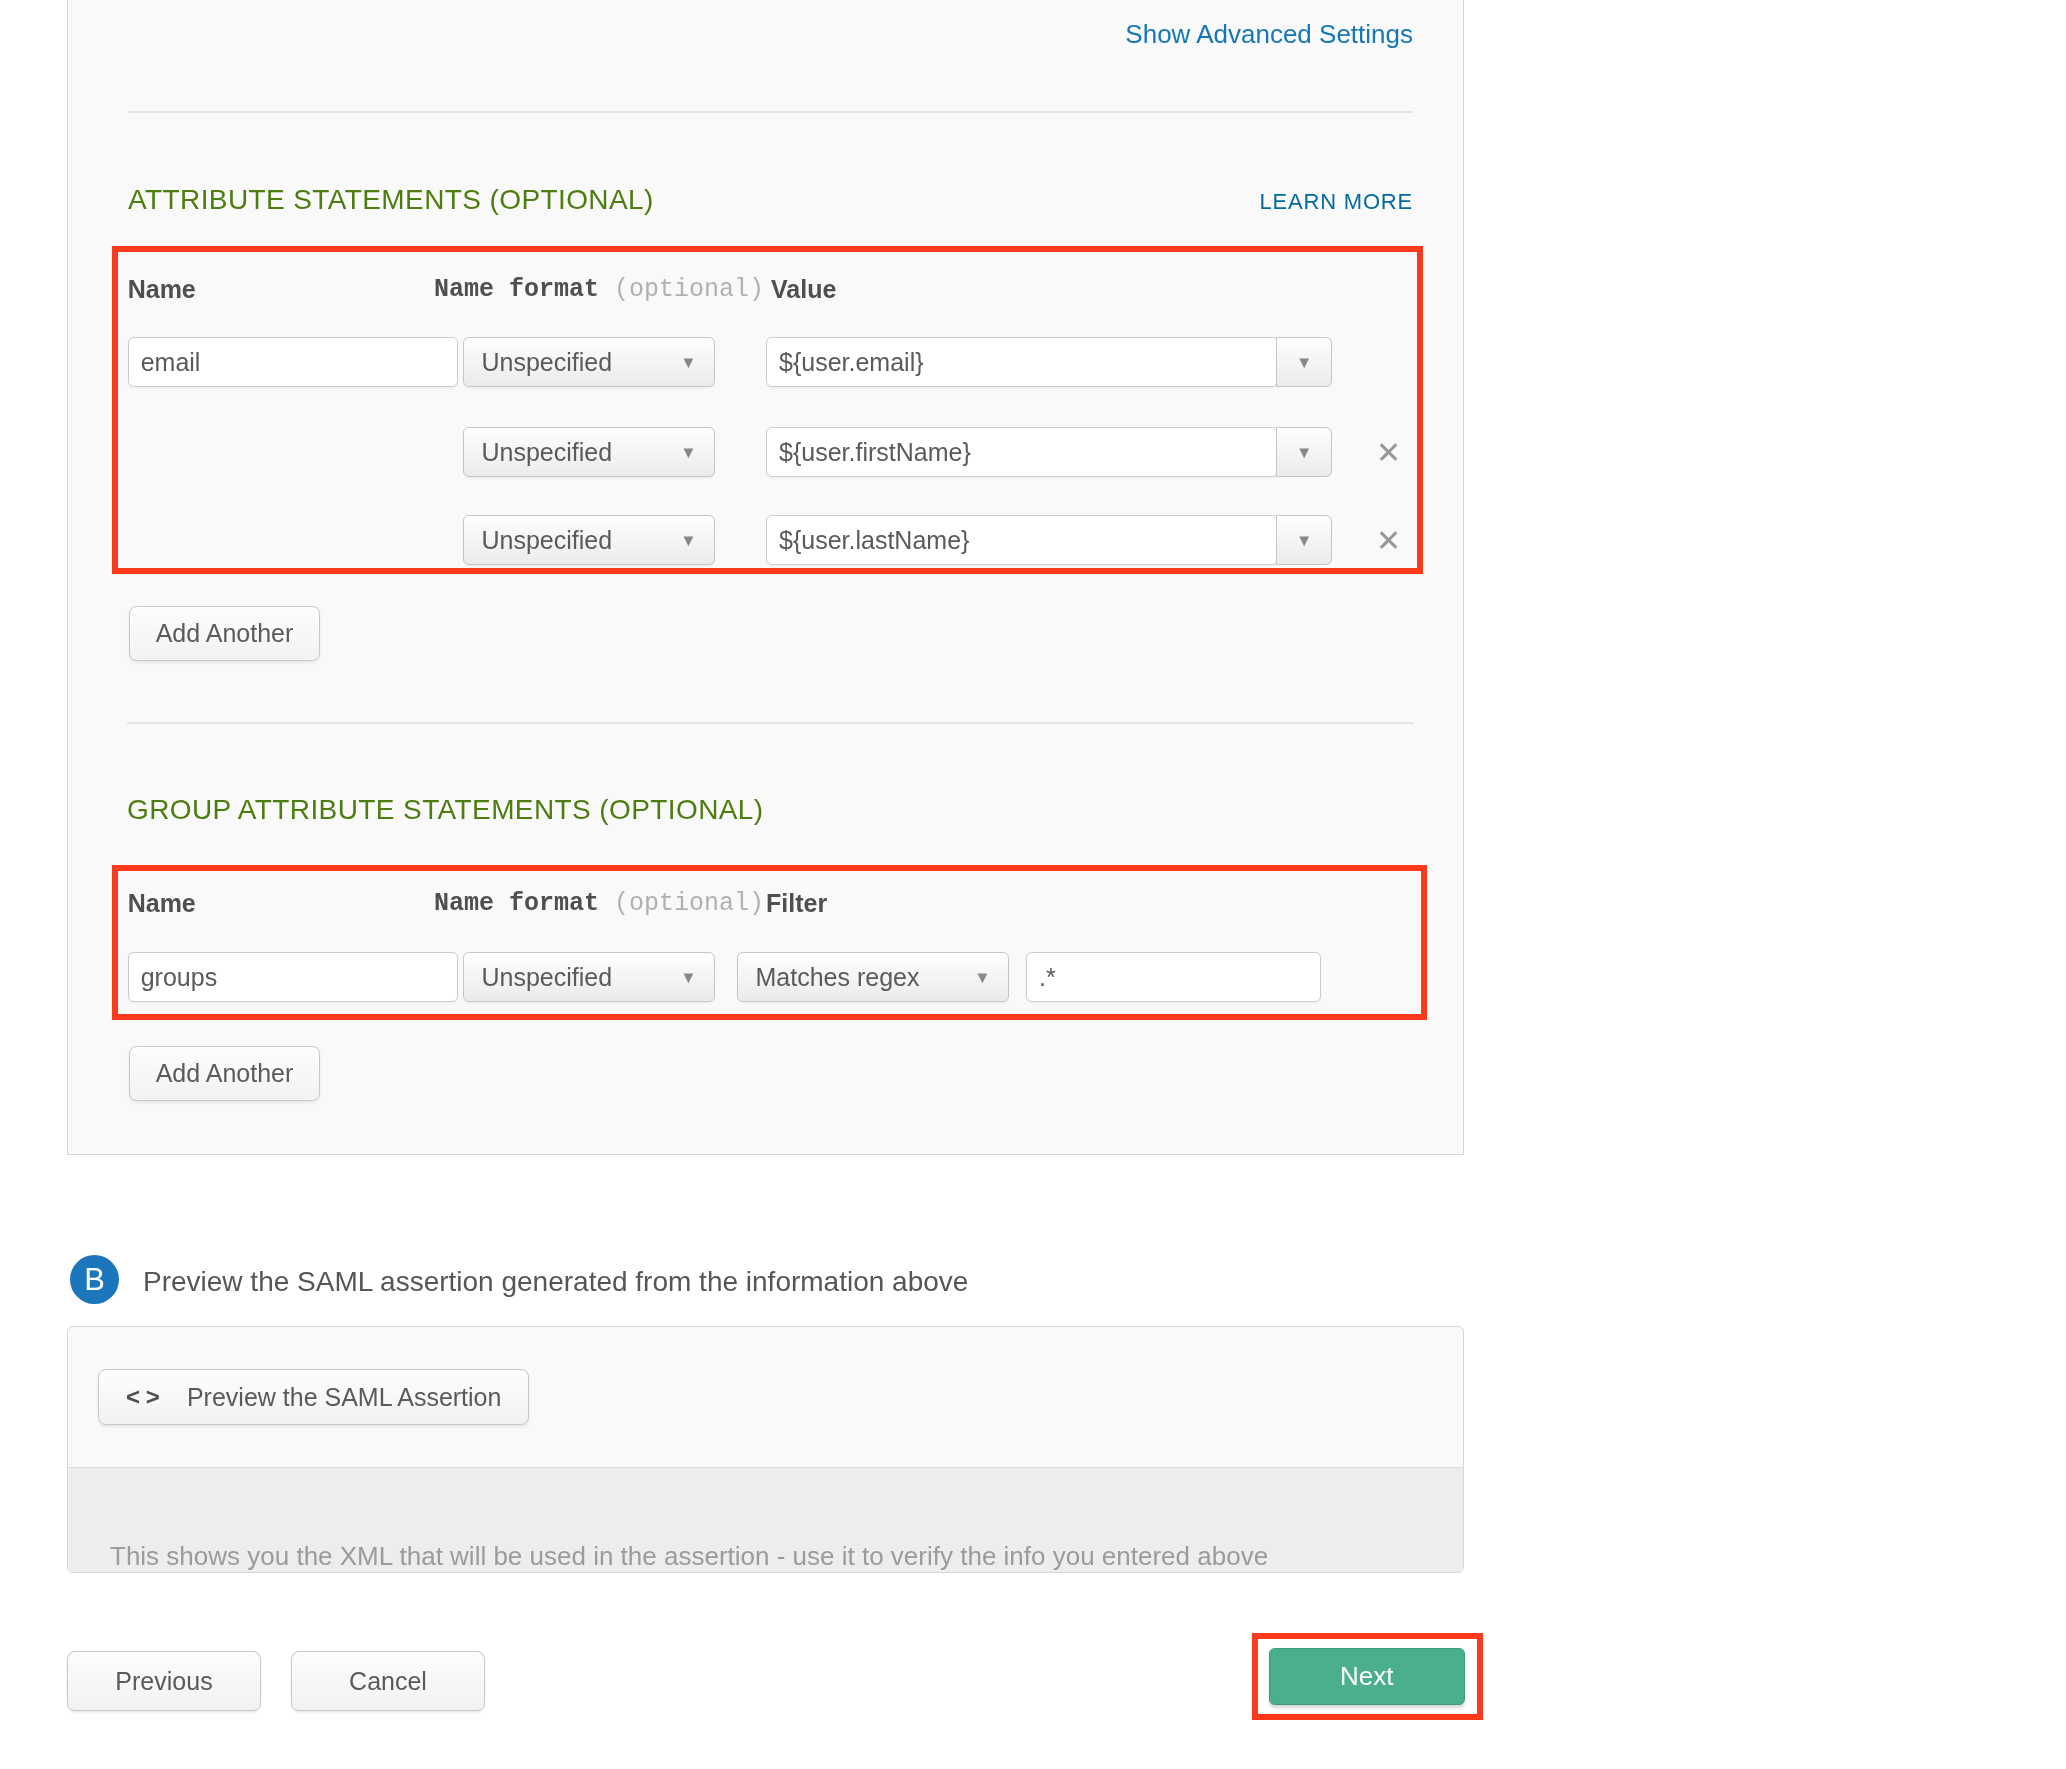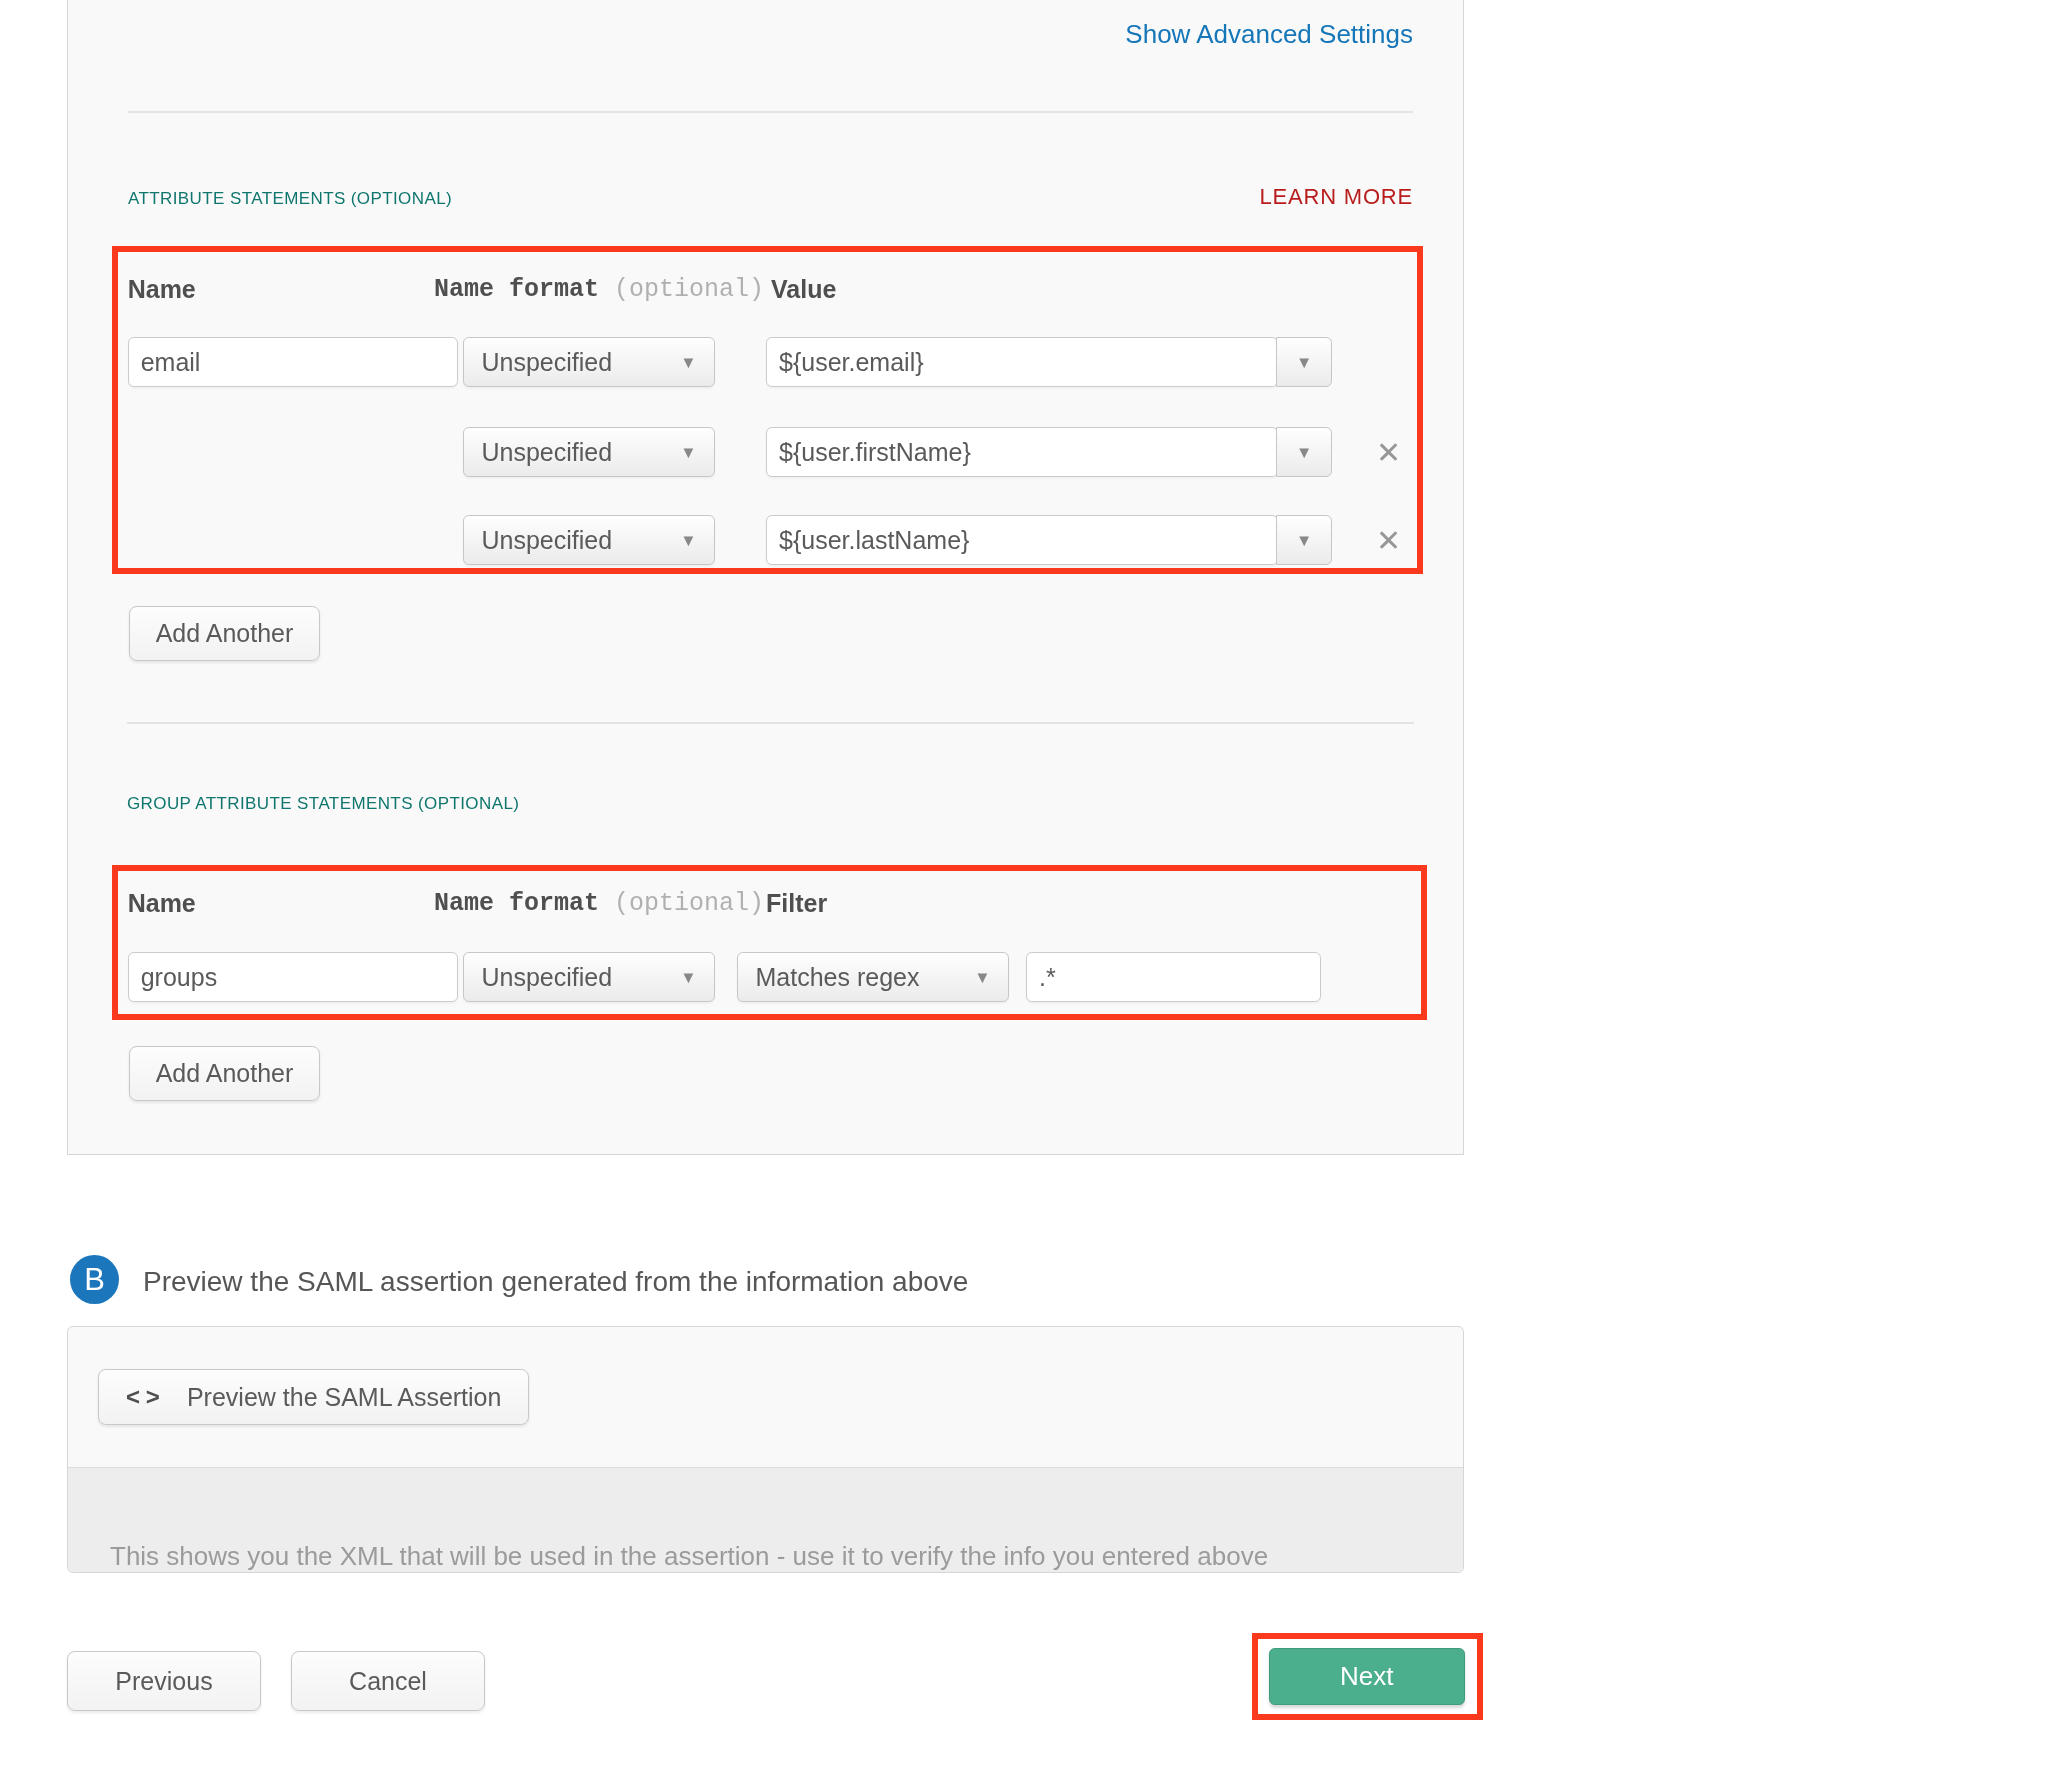--- a/index.html
+++ b/index.html
@@ -18,22 +18,22 @@
   .adv-link{
     position:absolute;top:19.4px;right:50px;
     color:#1576b8;font-size:26px;cursor:pointer;
   }
   .divider{position:absolute;left:60px;right:50px;height:1.9px;background:#e4e4e4;}
   .divider-1{top:111px;}
   .divider-2{top:722px;}
   .section-head{position:absolute;left:60px;right:50px;display:flex;justify-content:space-between;align-items:baseline;}
   .section-head-1{top:184px;}
   .section-head-2{top:794px;}
-  .section-title{color:#0f766e;font-size:17px;letter-spacing:0.4px;}
-  .learn-more{color:#b91c1c;font-size:22px;letter-spacing:0.8px;cursor:pointer;}
+  .section-title{color:#4d7c0f;font-size:28px;letter-spacing:0.4px;}
+  .learn-more{color:#0369a1;font-size:22px;letter-spacing:0.8px;cursor:pointer;}
   
   .redbox{
     position:absolute;border:6.8px solid #fb3a1d;box-sizing:border-box;
   }
   .redbox-1{left:112px;top:246px;width:1311px;height:328px;}
   .redbox-2{left:112px;top:865px;width:1315px;height:155px;}
   .next-redbox{left:1252px;top:1633px;width:231px;height:87px;position:absolute;border:6.8px solid #fb3a1d;box-sizing:border-box;}
   
   .thead{position:absolute;left:0;right:0;height:39px;}
   .th{position:absolute;font-size:25px;font-weight:bold;color:#4f4f4f;white-space:nowrap;}

